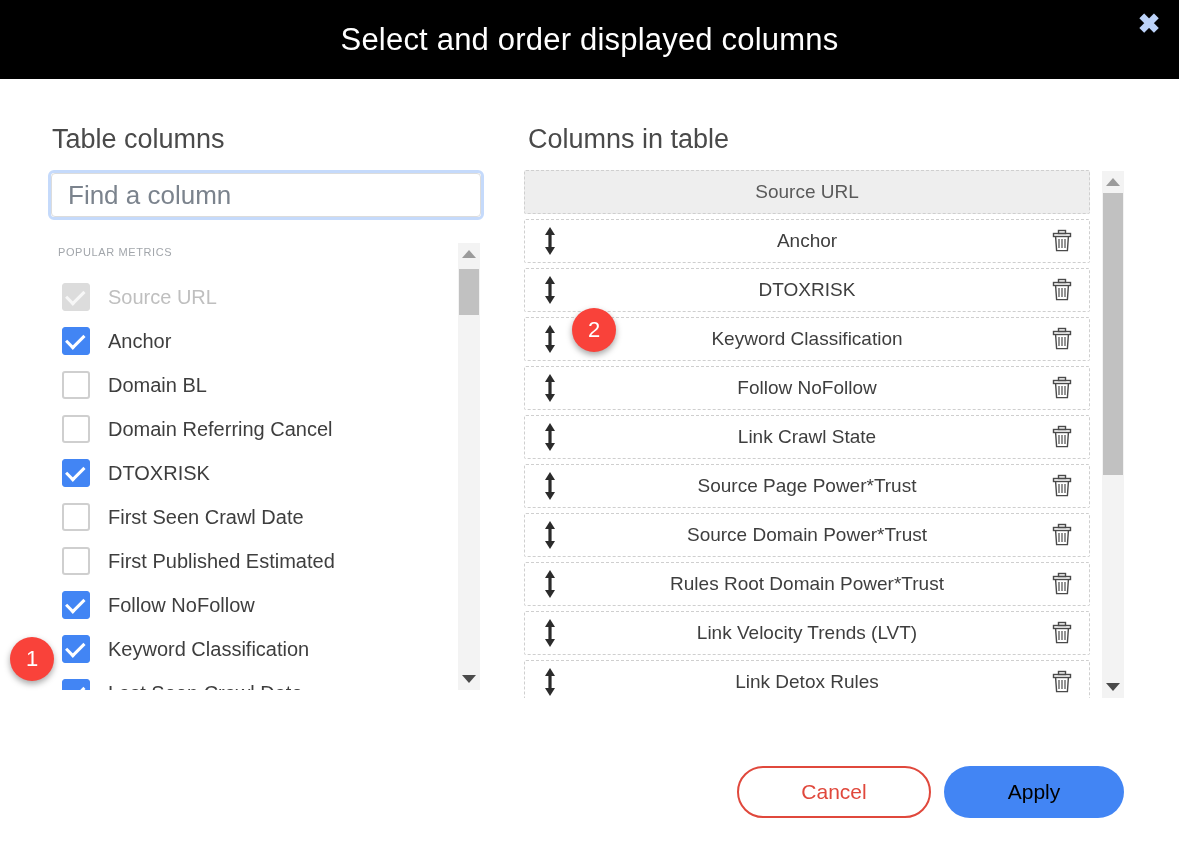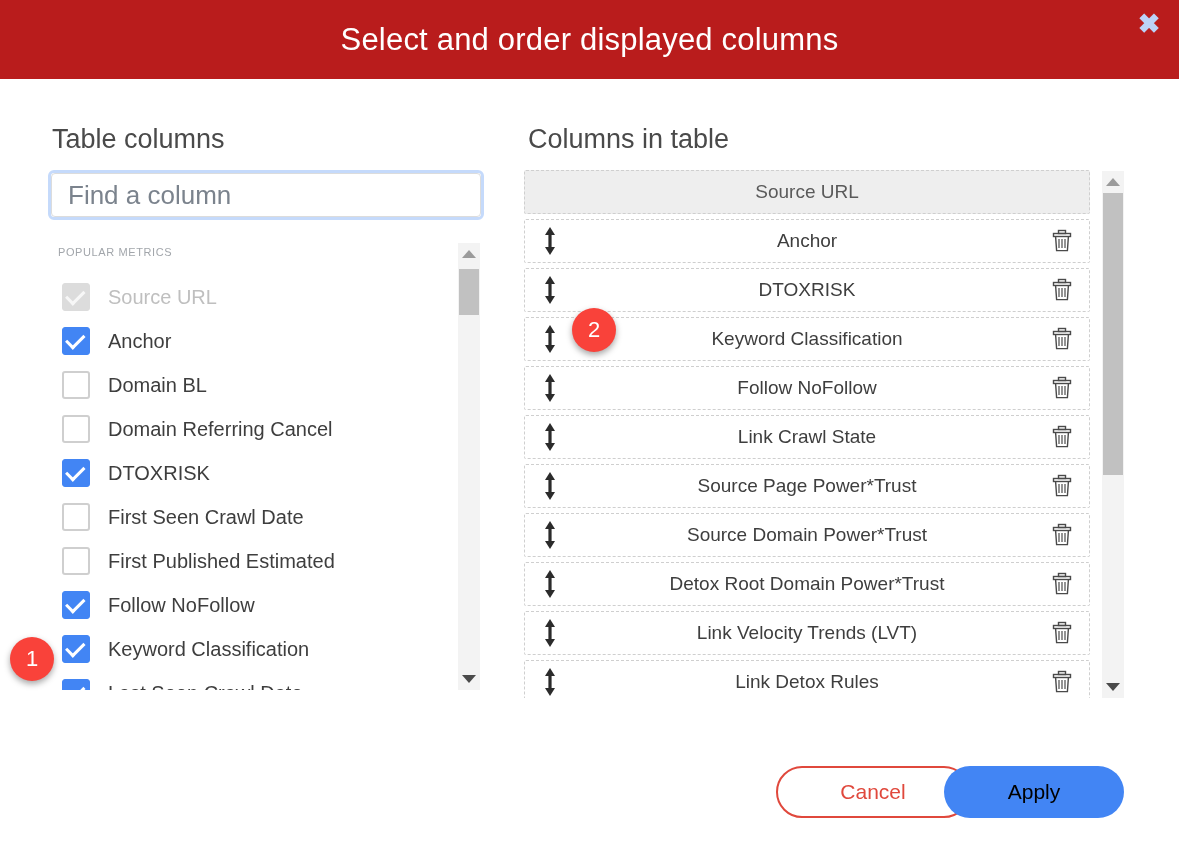--- a/index.html
+++ b/index.html
@@ -6,21 +6,21 @@
   body{
     width:1179px;height:851px;overflow:hidden;background:#ffffff;
     font-family:"Liberation Sans",sans-serif;
     -webkit-font-smoothing:antialiased;
   }
   .dialog{position:relative;width:1179px;height:851px;background:#fff;}
 
   
   .header{
     position:absolute;left:0;top:0;width:1179px;height:79px;
-    background:#b91c1c;
+    background:#000000;
   }
   .header-title{
     position:absolute;left:0;top:0;width:1179px;height:79px;
     display:flex;align-items:center;justify-content:center;
     color:#ffffff;font-size:31px;font-weight:400;letter-spacing:.2px;
   }
   .close-icon{
     position:absolute;right:12px;top:6px;width:36px;height:36px;
     display:flex;align-items:center;justify-content:center;
     color:#bcd2f8;font-size:27px;line-height:1;cursor:pointer;font-weight:bold;
@@ -119,21 +119,21 @@
   #badge1{left:10px;top:637px;width:44px;height:44px;}
   #badge2{left:572px;top:308px;width:44px;height:44px;}
 
   
   .btn{
     position:absolute;height:52px;border-radius:26px;box-sizing:border-box;
     display:flex;align-items:center;justify-content:center;
     font-size:21px;cursor:pointer;font-family:"Liberation Sans",sans-serif;
   }
   .btn-cancel{
-    left:776px;top:766px;width:194px;
+    left:737px;top:766px;width:194px;
     border:2px solid #e0483c;background:#fff;color:#e0483c;
   }
   .btn-apply{
     left:944px;top:766px;width:180px;
     border:none;background:#4285f4;color:#000000;
   }
 </style>
 </head>
 <body>
 
@@ -347,21 +347,21 @@
             <line x1="14" y1="10" x2="14" y2="19" stroke="#4a4a4a" stroke-width="1.2"></line>
           </svg>
         </span>
       </div>
       <div class="col-row">
         <span class="drag-icon">
           <svg width="16" height="30" viewBox="0 0 16 30">
             <path d="M8 1 L13 9 L9.6 9 L9.6 21 L13 21 L8 29 L3 21 L6.4 21 L6.4 9 L3 9 Z" fill="#2b2b2b"></path>
           </svg>
         </span>
-        <span class="col-name">Detox Root Domain Power*Trust</span>
+        <span class="col-name">Rules Root Domain Power*Trust</span>
         <span class="trash-icon">
           <svg width="22" height="24" viewBox="0 0 22 24">
             <rect x="7.5" y="1.5" width="7" height="3" fill="none" stroke="#4a4a4a" stroke-width="1.4"></rect>
             <rect x="2.5" y="4.5" width="17" height="3" fill="none" stroke="#4a4a4a" stroke-width="1.4"></rect>
             <path d="M4.6 7.6 L5.6 21.6 L16.4 21.6 L17.4 7.6" fill="none" stroke="#4a4a4a" stroke-width="1.4"></path>
             <line x1="8" y1="10" x2="8" y2="19" stroke="#4a4a4a" stroke-width="1.2"></line>
             <line x1="11" y1="10" x2="11" y2="19" stroke="#4a4a4a" stroke-width="1.2"></line>
             <line x1="14" y1="10" x2="14" y2="19" stroke="#4a4a4a" stroke-width="1.2"></line>
           </svg>
         </span>

